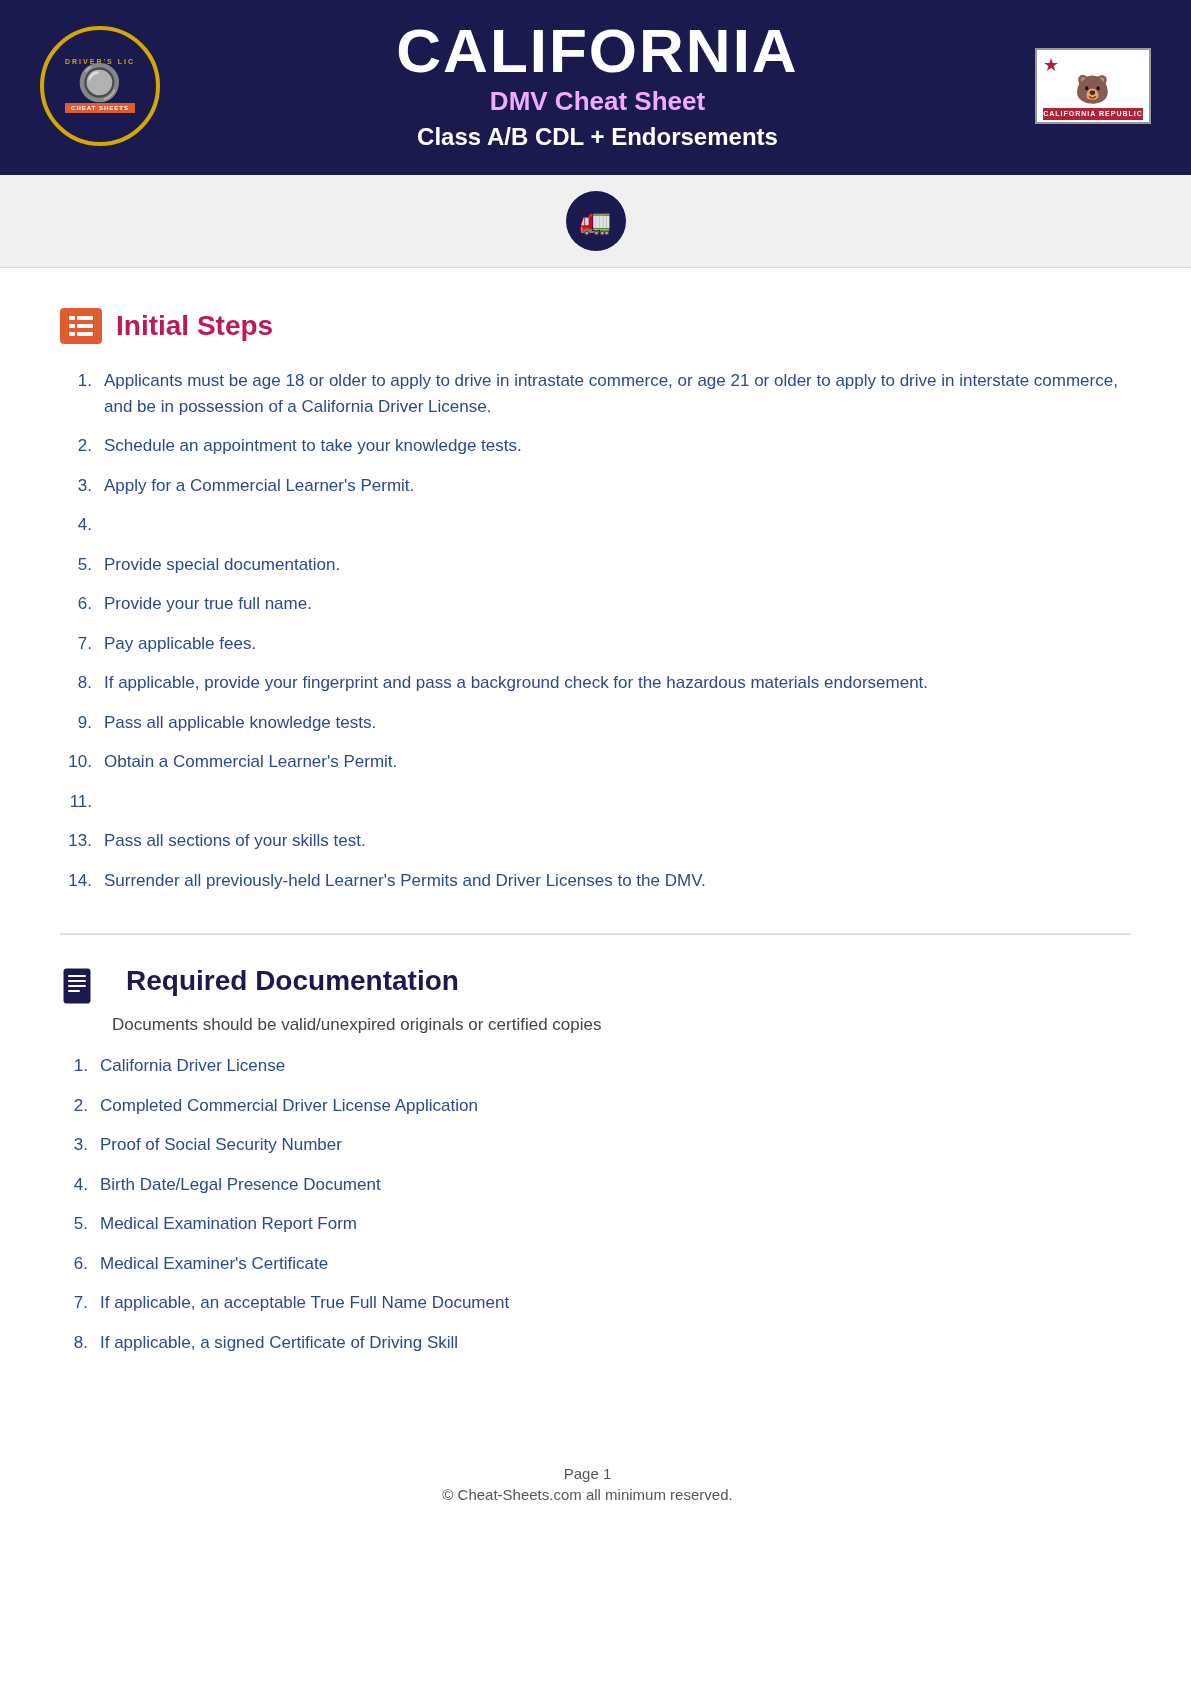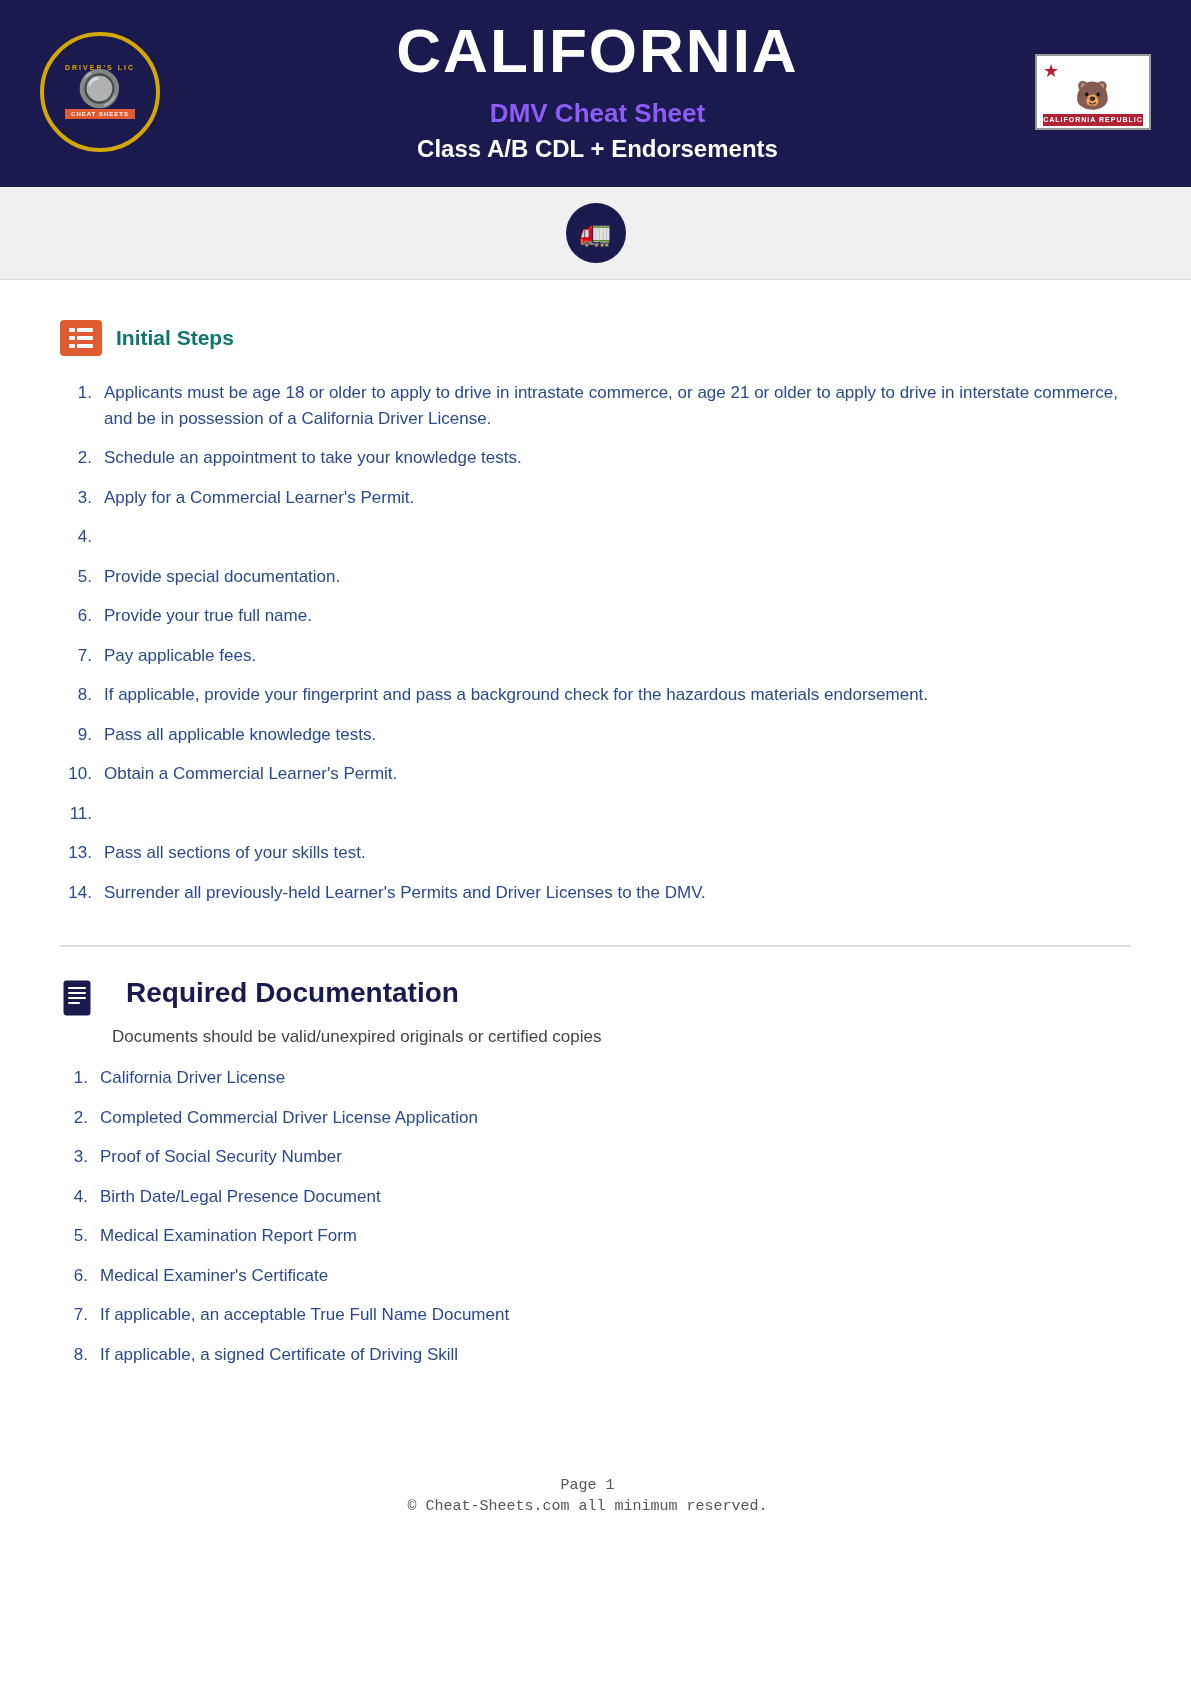--- a/index.html
+++ b/index.html
@@ -32,22 +32,22 @@
       font-weight: 900;
       letter-spacing: 2px;
       color: white;
       text-transform: uppercase;
       line-height: 1;
     }
 
     .header-subtitle {
       font-size: 26px;
       font-weight: 600;
-      color: #8b5cf6;
-      margin-top: 16px;
+      color: #f0abfc;
+      margin-top: 4px;
     }
 
     .header-class {
       font-size: 24px;
       font-weight: 700;
       color: white;
       margin-top: 6px;
     }
 
     
@@ -94,23 +94,23 @@
       display: flex;
       align-items: center;
       justify-content: center;
       color: white;
       font-size: 18px;
       font-weight: bold;
       flex-shrink: 0;
     }
 
     .section-title {
-      font-size: 21px;
+      font-size: 28px;
       font-weight: 900;
-      color: #0f766e;
+      color: #be185d;
     }
 
     
     .steps-list {
       list-style: none;
       padding: 0;
       margin: 0 0 40px 0;
     }
 
     .steps-list li {
@@ -199,21 +199,20 @@
       color: #2a4a8a;
     }
 
     
     .footer {
       text-align: center;
       padding: 20px 16px 30px 0;
       font-size: 15px;
       color: #555;
       margin-top: 20px;
-      font-family: Liberation Mono, monospace;
     }
 
     .footer-page {
       margin-bottom: 4px;
     }
 
     
     .ca-flag {
       width: 116px;
       height: 76px;

